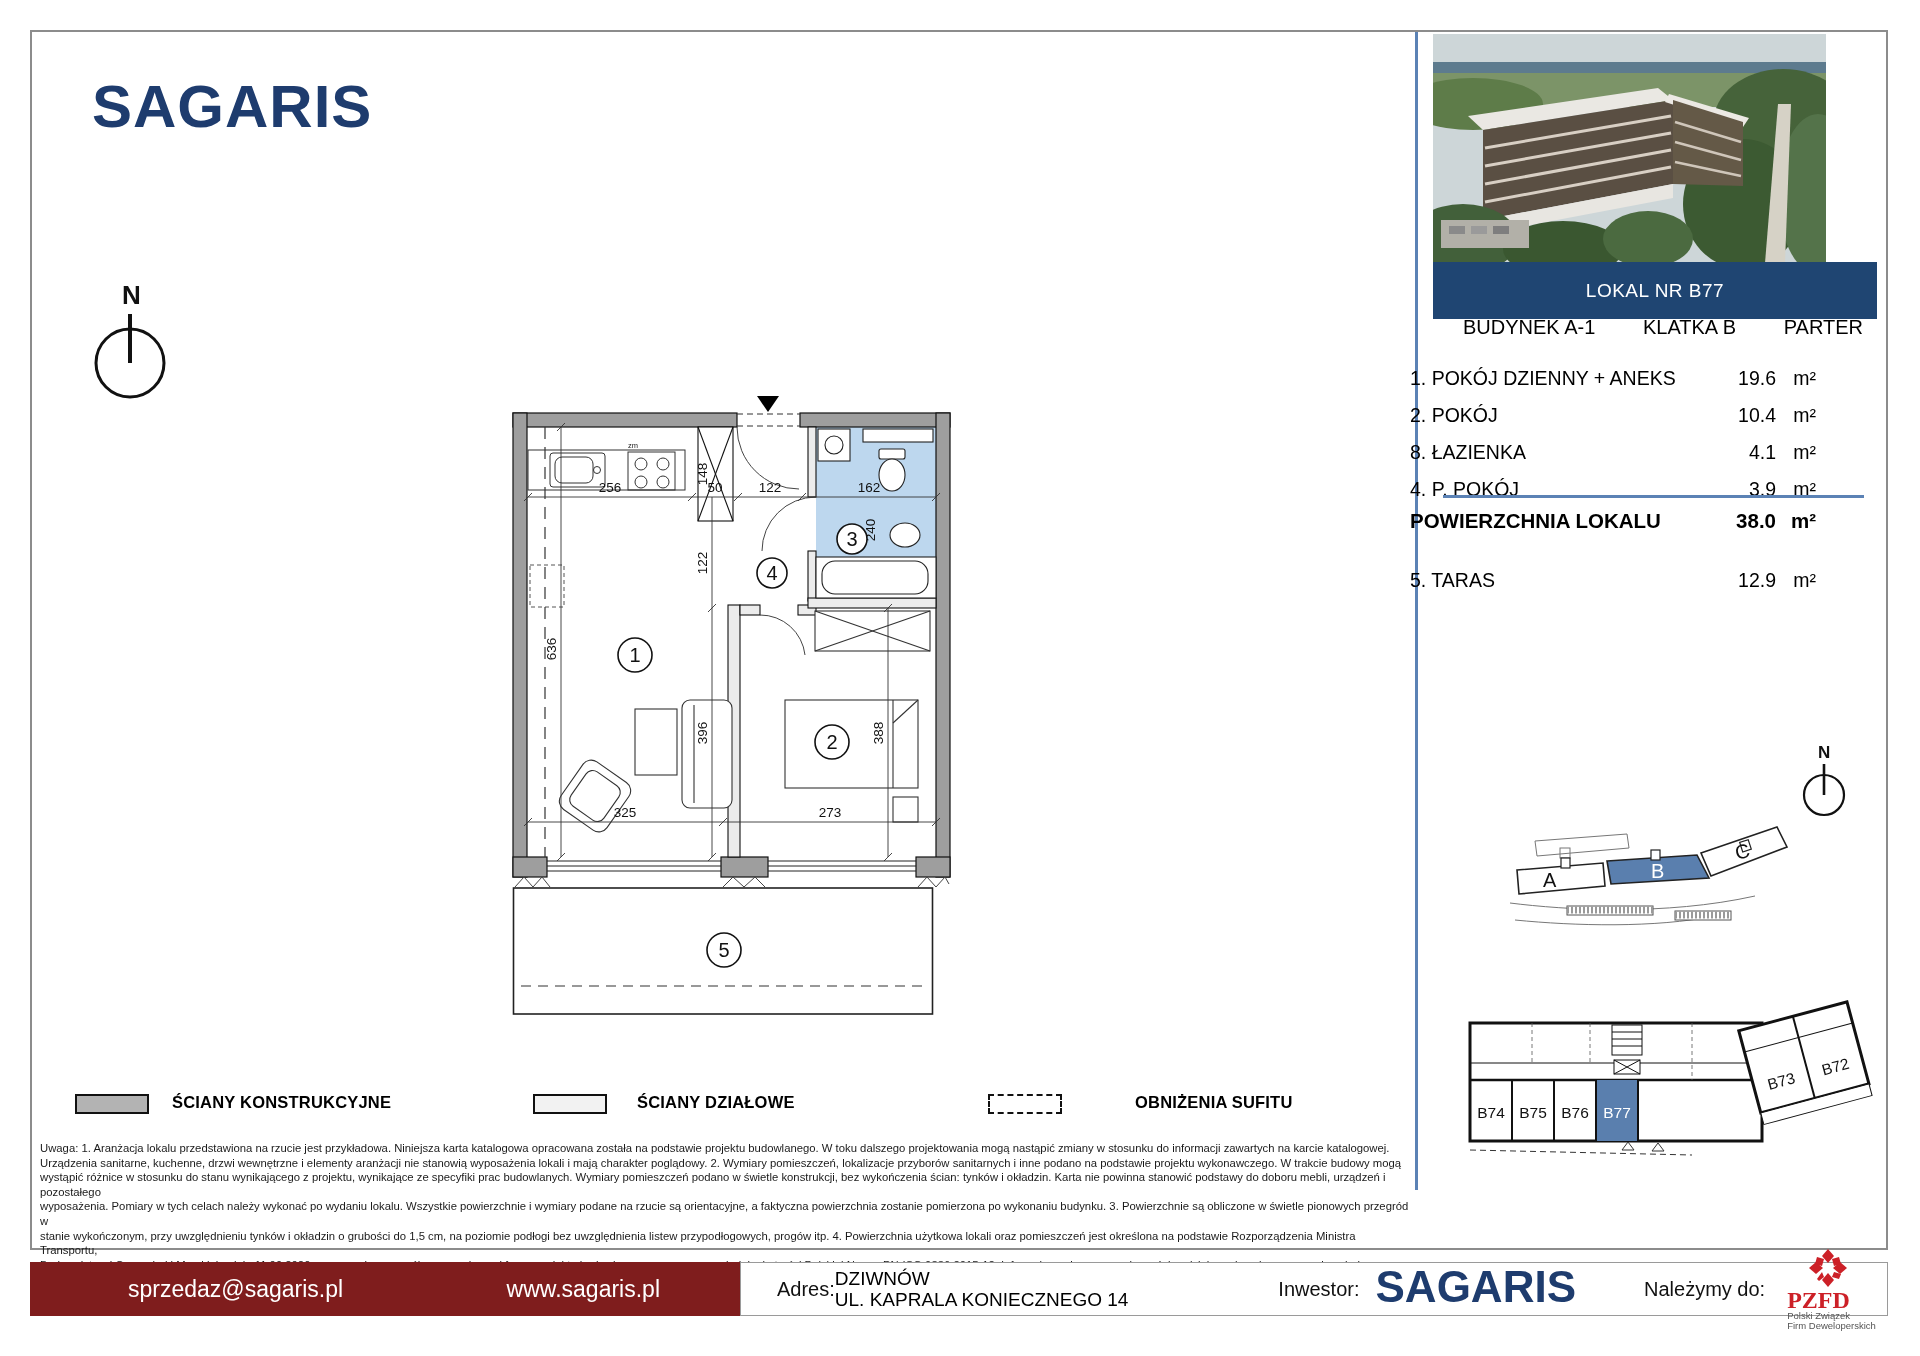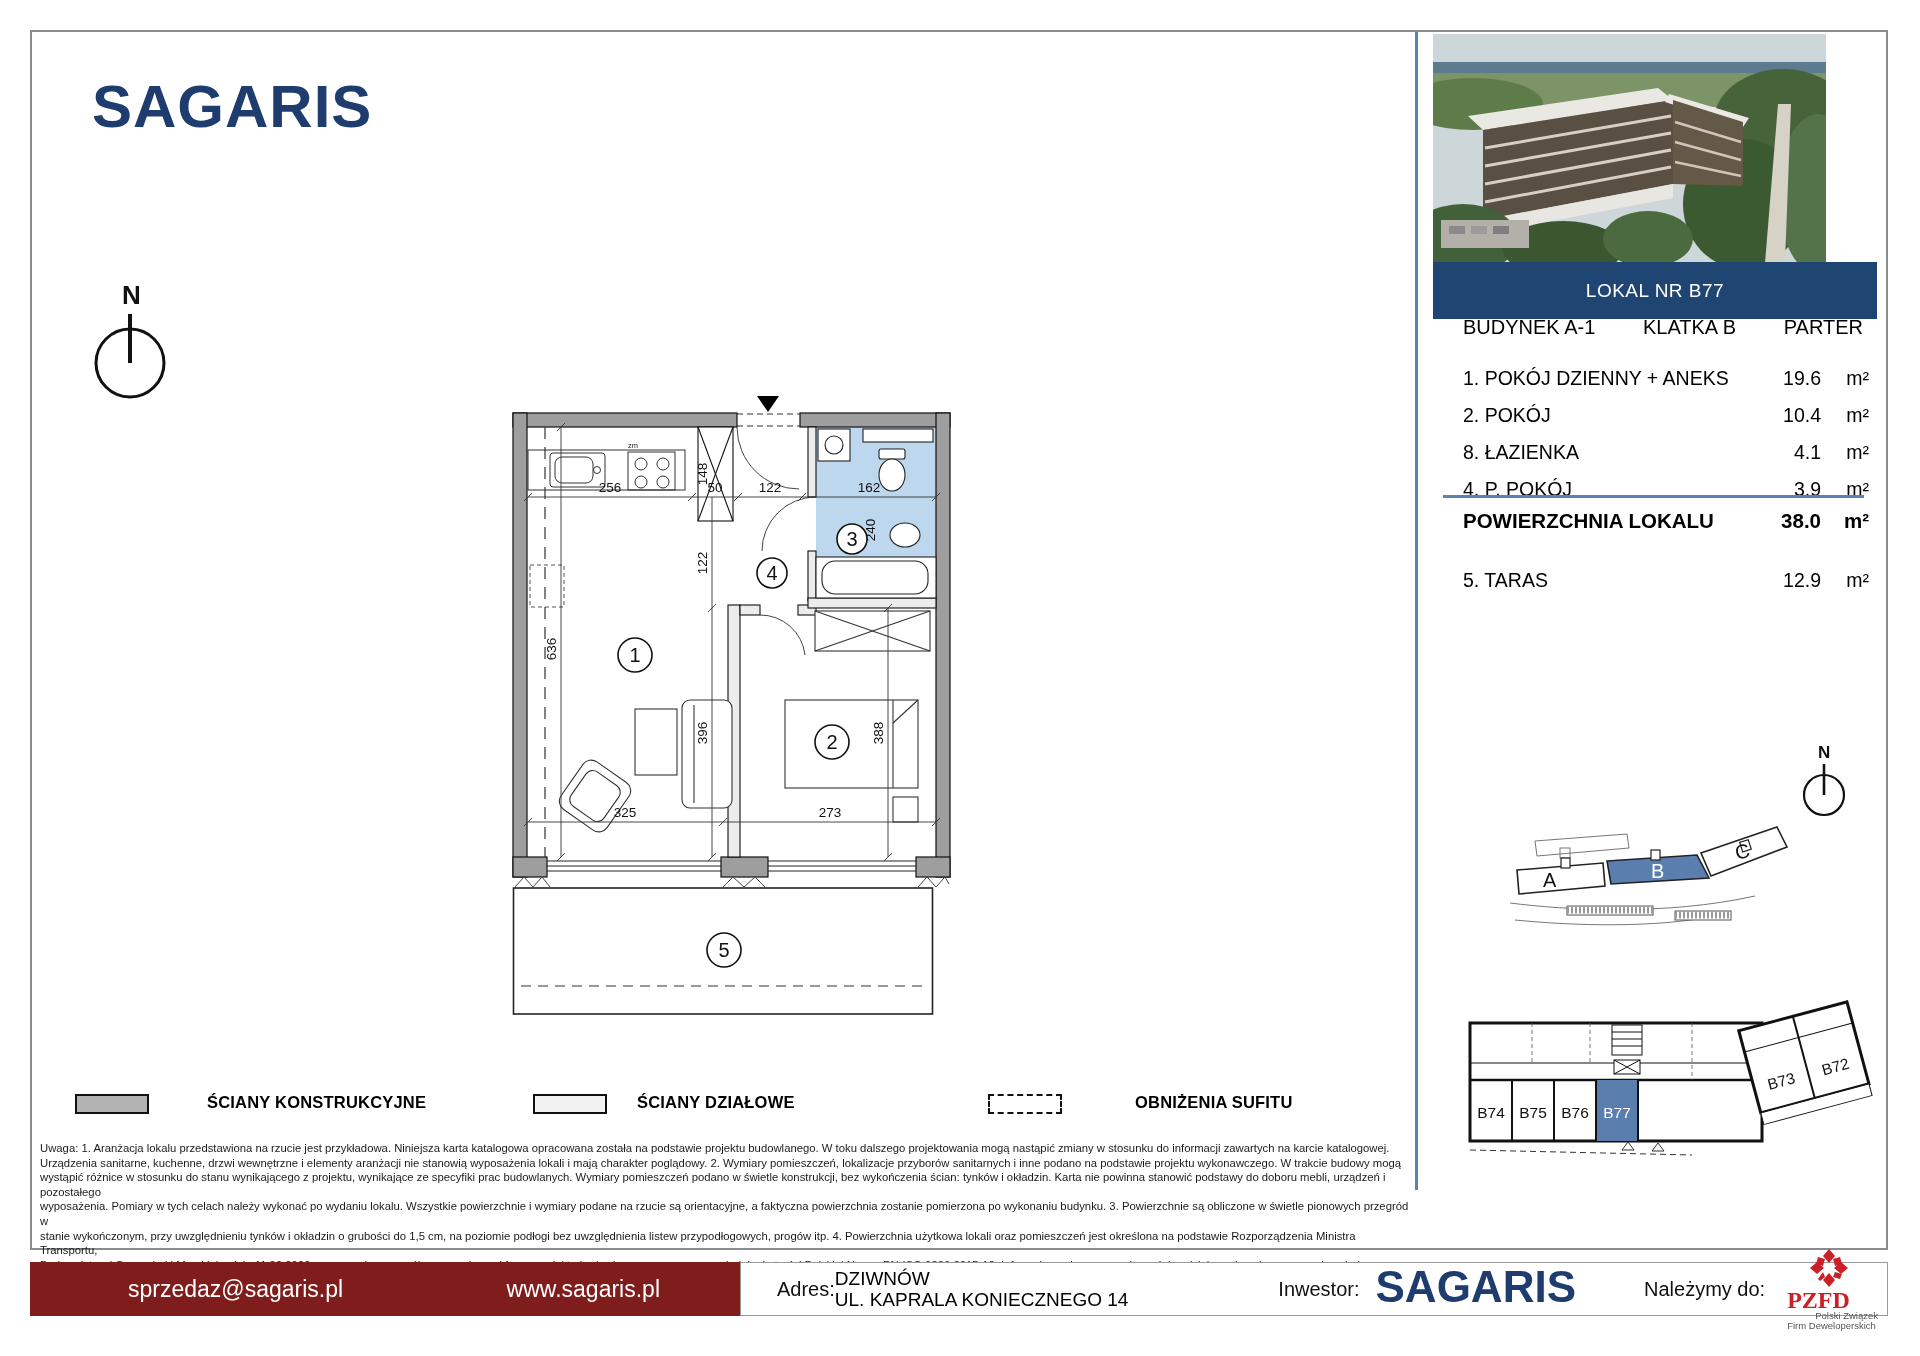--- a/index.html
+++ b/index.html
@@ -32,22 +32,22 @@
   .pzfd-wrap{display:flex;align-items:center;margin-left:14px;flex-direction:column;}
   .pzfd-text{margin-left:8px;}
   .pzfd-abbr{font-family:"Liberation Serif",serif;color:#cc2027;font-size:24px;font-weight:700;line-height:22px;}
   .pzfd-small{font-size:9.5px;color:#555;line-height:10.5px;}
   
   .vline{left:1415px;top:32px;width:3px;height:1158px;background:#5b82b5;}
   .banner{left:1433px;top:262px;width:444px;height:57px;background:#1f4572;color:#fff;
           display:flex;align-items:center;justify-content:center;font-size:19px;letter-spacing:.5px;}
   .info-head{left:1433px;top:316px;width:444px;display:flex;justify-content:space-between;
              box-sizing:border-box;padding:0 14px 0 30px;font-size:20px;}
-  .room-row{left:1433px;width:444px;height:37px;display:grid;grid-template-columns:1fr 58px 40px;
-            align-items:center;box-sizing:border-box;padding-left:30px;padding-right:8px;font-size:19.5px;gap:8px;}
+  .room-row{left:1380px;width:444px;height:37px;display:grid;grid-template-columns:1fr 58px 40px;
+            align-items:center;box-sizing:border-box;padding-left:30px;padding-right:8px;font-size:19.5px;}
   .room-row .num{text-align:right;}
   .room-row .unit{text-align:right;}
   .room-row.bold{font-weight:700;font-size:20.5px;}
   .divider{left:1443px;top:495px;width:421px;height:3px;background:#5b82b5;}
   svg text{font-family:"Liberation Sans",sans-serif;}
 </style>
 </head>
 <body>
 
 <div class="page">
@@ -214,21 +214,21 @@
     <g font-size="20" fill="#111" text-anchor="middle">
       <text x="140" y="269">1</text>
       <text x="337" y="356">2</text>
       <text x="357" y="153">3</text>
       <text x="277" y="187">4</text>
       <text x="229" y="564">5</text>
     </g>
   </svg>
 
   <div class="abs legend-box dark" style="left:75px;"></div>
-  <div class="abs legend-label" style="left:172px;margin-left:35px;">ŚCIANY KONSTRUKCYJNE</div>
+  <div class="abs legend-label" style="left:172px;">ŚCIANY KONSTRUKCYJNE</div>
   <div class="abs legend-box light" style="left:533px;"></div>
   <div class="abs legend-label" style="left:637px;">ŚCIANY DZIAŁOWE</div>
   <div class="abs legend-box dashed" style="left:988px;"></div>
   <div class="abs legend-label" style="left:1135px;">OBNIŻENIA SUFITU</div>
 
   <div class="abs notes">
     <div>Uwaga:    1. Aranżacja lokalu przedstawiona na rzucie jest przykładowa. Niniejsza karta katalogowa opracowana została na podstawie projektu budowlanego. W toku dalszego projektowania mogą nastąpić zmiany w stosunku do informacji zawartych na karcie katalogowej.</div>
     <div>Urządzenia sanitarne, kuchenne, drzwi wewnętrzne i elementy aranżacji nie stanowią wyposażenia lokali i mają charakter poglądowy.    2. Wymiary pomieszczeń, lokalizacje przyborów sanitarnych i inne podano na podstawie projektu wykonawczego. W trakcie budowy mogą</div>
     <div>wystąpić różnice w stosunku do stanu wynikającego z projektu, wynikające ze specyfiki prac budowlanych. Wymiary pomieszczeń podano w świetle konstrukcji, bez wykończenia ścian: tynków i okładzin. Karta nie powinna stanowić podstawy do doboru mebli, urządzeń i pozostałego</div>
     <div>wyposażenia. Pomiary w tych celach należy wykonać po wydaniu lokalu. Wszystkie powierzchnie i wymiary podane na rzucie są orientacyjne, a faktyczna powierzchnia zostanie pomierzona po wykonaniu budynku.    3. Powierzchnie są obliczone w świetle pionowych przegród w</div>
@@ -418,20 +418,20 @@
             <polygon points="2,21 9,15 16,21 9,27"></polygon>
             <polygon points="26,21 33,15 40,21 33,27"></polygon>
             <polygon points="10,10 17,12 15,19 8,17"></polygon>
             <polygon points="32,10 34,17 27,19 25,12"></polygon>
             <polygon points="10,32 15,25 17,30 12,34"></polygon>
             <polygon points="32,32 25,30 27,25 34,27"></polygon>
           </g>
         </svg>
         <span class="pzfd-text">
           <span class="pzfd-abbr" style="display:block;">PZFD</span>
-          <span class="pzfd-small" style="display:block;margin-left:28px;">Polski Związek</span>
+          <span class="pzfd-small" style="display:block;">Polski Związek</span>
           <span class="pzfd-small" style="display:block;">Firm Deweloperskich</span>
         </span>
       </span>
     </div>
   </div>
 
 </div>
 
 </body></html>

